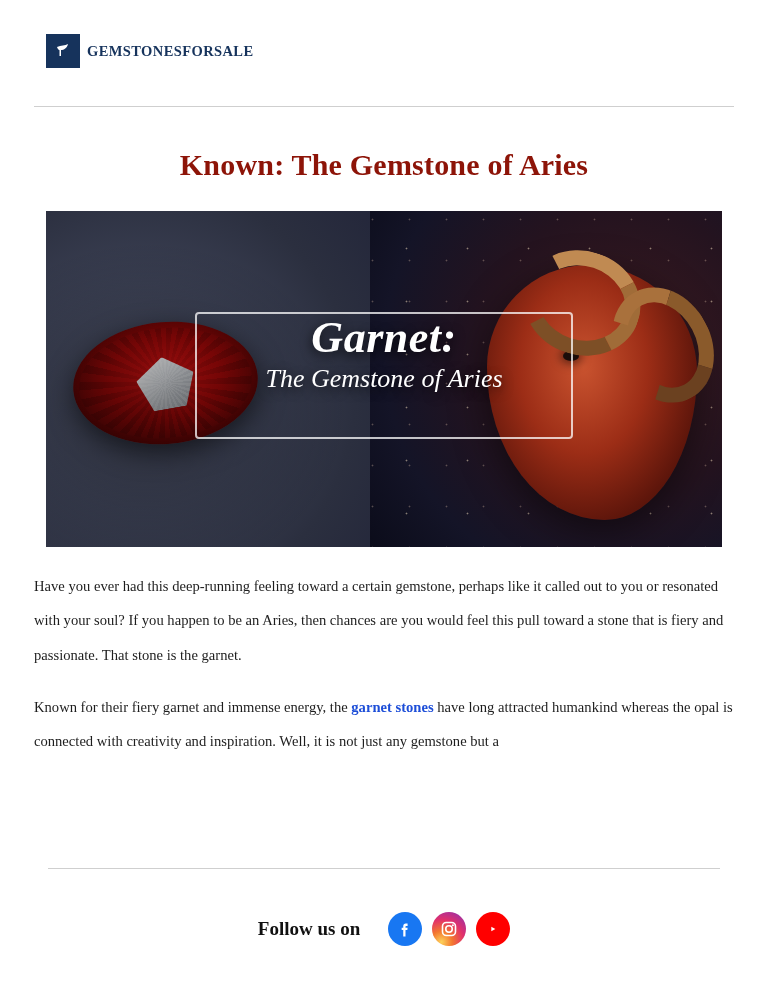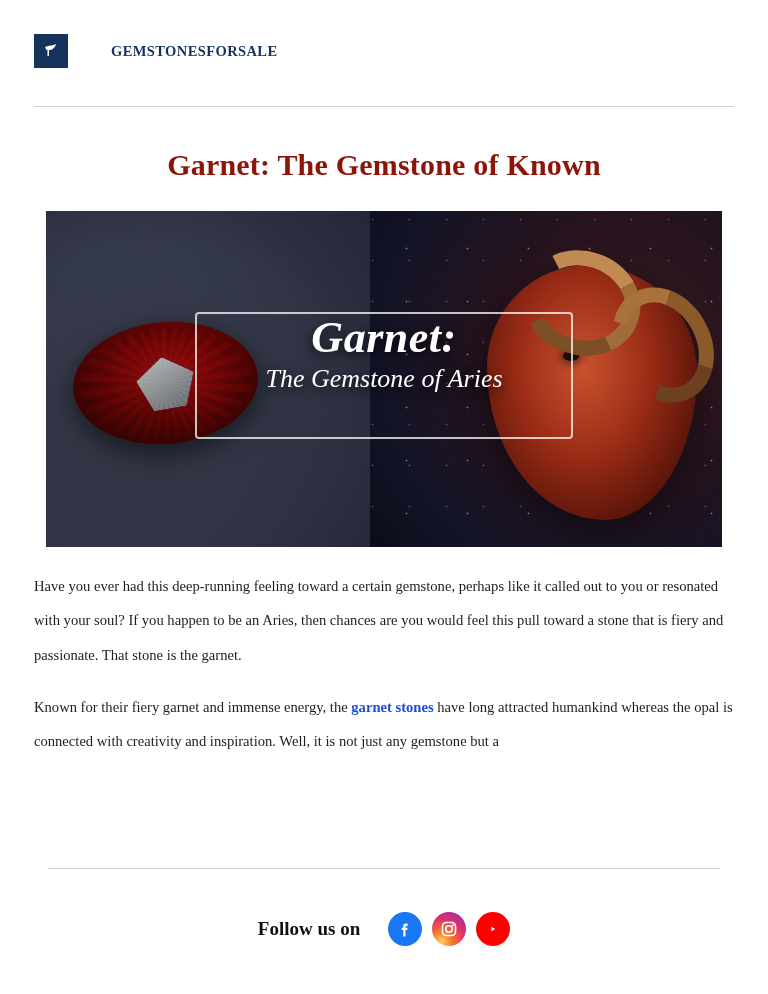--- a/index.html
+++ b/index.html
@@ -19,24 +19,23 @@
 
   .page {
     width: 768px;
     height: 994px;
     position: relative;
     background: #fff;
   }
 
   
   .header {
-    padding: 34px 34px 0 34px;
-    display: flex;
-    align-items: center;
-    gap: 36px;
+    padding: 34px 34px 0 46px;
+    display: flex;
+    align-items: center;
   }
   .logo-mark {
     width: 34px;
     height: 34px;
     background: #16335c;
     display: flex;
     align-items: center;
     justify-content: center;
     flex: 0 0 auto;
   }
@@ -280,21 +279,21 @@
     <div class="logo-mark">
       <svg width="20" height="20" viewBox="0 0 20 20" aria-hidden="true">
         <path d="M4 6 C8 4 12 5 15 3 C14 7 11 9 8 9 L8 15 L6.5 15 L6.5 9.2 C5.4 8.6 4.4 7.6 4 6 Z" fill="#ffffff"></path>
       </svg>
     </div>
     <div class="logo-text">GEMSTONESFORSALE</div>
   </div>
 
   <div class="top-rule"></div>
 
-  <h1 class="title">Garnet: The Gemstone of Known</h1>
+  <h1 class="title">Known: The Gemstone of Aries</h1>
 
   <div class="hero-wrap">
     <div class="hero">
       <div class="hero-left">
         <div class="gem"></div>
       </div>
       <div class="hero-right">
         <div class="stars"></div>
         <div class="ram-head"></div>
         <div class="horn horn-a"></div>

